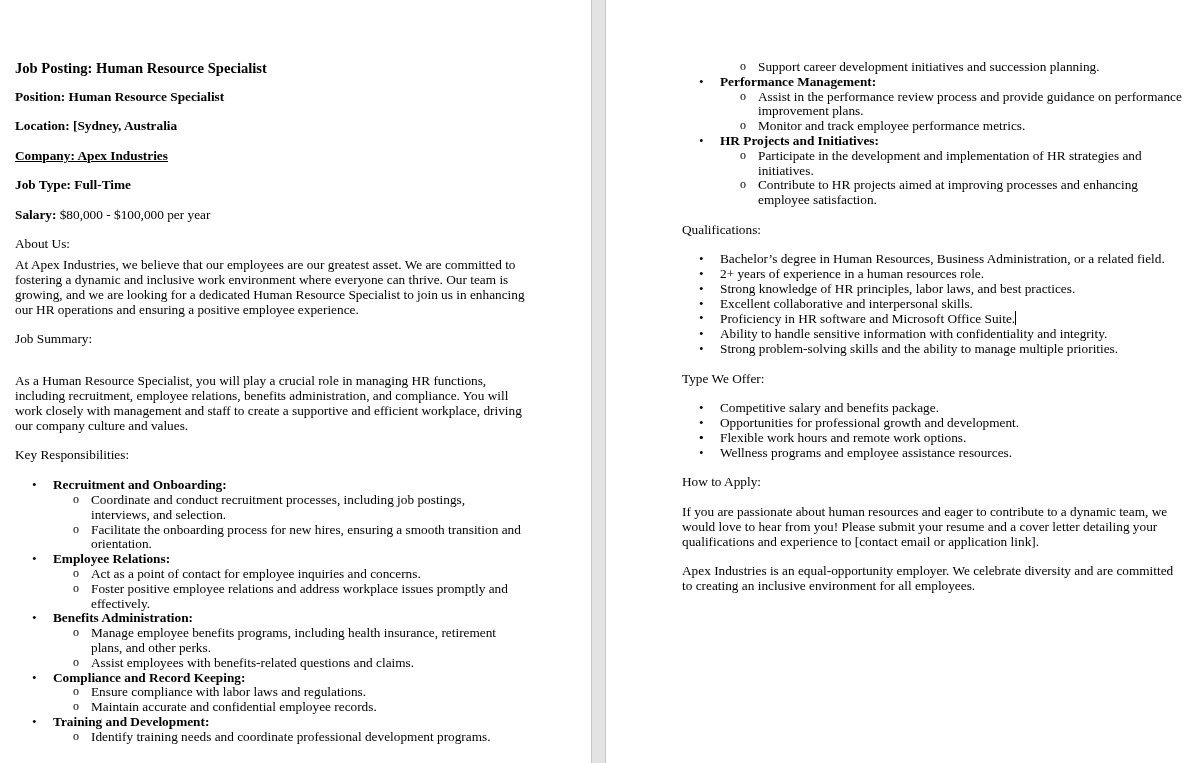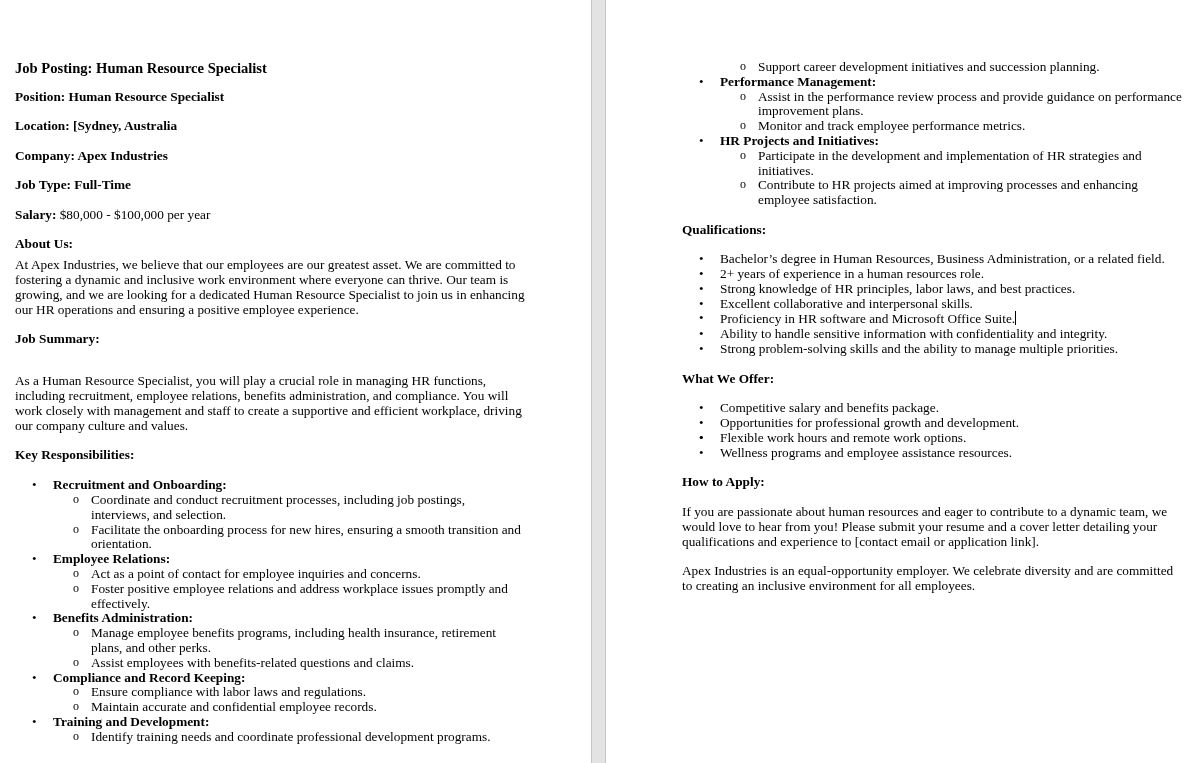--- a/index.html
+++ b/index.html
@@ -47,21 +47,21 @@
     font-size: 14.6px;
     font-weight: bold;
     margin: 0;
     line-height: 16px;
   }
   p {
     margin: 0;
   }
   .field { font-weight: bold; }
   .b { font-weight: bold; }
-  .section-head { font-weight: bold; }
+  .section-head { font-weight: normal; }
   ul { margin: 0; padding: 0; list-style: none; }
   li.l1 {
     position: relative;
     padding-left: 38px;
   }
   li.l1 > .bullet {
     position: absolute;
     left: 17px;
     top: 0;
     font-size: 13px;
@@ -87,21 +87,21 @@
 </style>
 </head>
 <body>
 
 <div class="page" id="page-left">
   <div class="content" style="top:60px;">
     <h1 class="title">Job Posting: Human Resource Specialist</h1>
 
     <p class="field" style="margin-top:14px;">Position: Human Resource Specialist</p>
     <p class="field" style="margin-top:14.5px;">Location: [Sydney, Australia</p>
-    <p class="field" style="margin-top:14.5px;">Company: Apex Industries</p>
+    <p class="field" style="margin-top:14.5px;text-decoration:underline;">Company: Apex Industries</p>
     <p class="field" style="margin-top:15px;">Job Type: Full-Time</p>
     <p style="margin-top:14.5px;"><span class="b">Salary:</span><span> $80,000 - $100,000 per year</span></p>
 
     <p class="section-head" style="margin-top:15px;">About Us:</p>
     <p style="margin-top:6px;">At Apex Industries, we believe that our employees are our greatest asset. We are committed to fostering a dynamic and inclusive work environment where everyone can thrive. Our team is growing, and we are looking for a dedicated Human Resource Specialist to join us in enhancing our HR operations and ensuring a positive employee experience.</p>
 
     <p class="section-head" style="margin-top:15px;">Job Summary:</p>
     <p style="margin-top:27px;">As a Human Resource Specialist, you will play a crucial role in managing HR functions, including recruitment, employee relations, benefits administration, and compliance. You will work closely with management and staff to create a supportive and efficient workplace, driving our company culture and values.</p>
 
     <p class="section-head" style="margin-top:15px;">Key Responsibilities:</p>
@@ -213,21 +213,21 @@
     <ul class="flat" style="margin-top:14.5px;">
       <li class="l1"><span class="bullet">•</span><span>Bachelor’s degree in Human Resources, Business Administration, or a related field.</span></li>
       <li class="l1"><span class="bullet">•</span><span>2+ years of experience in a human resources role.</span></li>
       <li class="l1"><span class="bullet">•</span><span>Strong knowledge of HR principles, labor laws, and best practices.</span></li>
       <li class="l1"><span class="bullet">•</span><span>Excellent collaborative and interpersonal skills.</span></li>
       <li class="l1"><span class="bullet">•</span><span>Proficiency in HR software and Microsoft Office Suite.</span><span class="caret"></span></li>
       <li class="l1"><span class="bullet">•</span><span>Ability to handle sensitive information with confidentiality and integrity.</span></li>
       <li class="l1"><span class="bullet">•</span><span>Strong problem-solving skills and the ability to manage multiple priorities.</span></li>
     </ul>
 
-    <p class="section-head" style="margin-top:15px;">What We Offer:</p>
+    <p class="section-head" style="margin-top:15px;">Type We Offer:</p>
     <ul class="flat" style="margin-top:14.5px;">
       <li class="l1"><span class="bullet">•</span><span>Competitive salary and benefits package.</span></li>
       <li class="l1"><span class="bullet">•</span><span>Opportunities for professional growth and development.</span></li>
       <li class="l1"><span class="bullet">•</span></li>
       <li class="l1"><span class="bullet">•</span><span>Flexible work hours and remote work options.</span></li>
       <li class="l1"><span class="bullet">•</span><span>Wellness programs and employee assistance resources.</span></li>
     </ul>
 
     <p class="section-head" style="margin-top:15px;">How to Apply:</p>
     <p style="margin-top:15px;">If you are passionate about human resources and eager to contribute to a dynamic team, we would love to hear from you! Please submit your resume and a cover letter detailing your qualifications and experience to [contact email or application link].</p>

